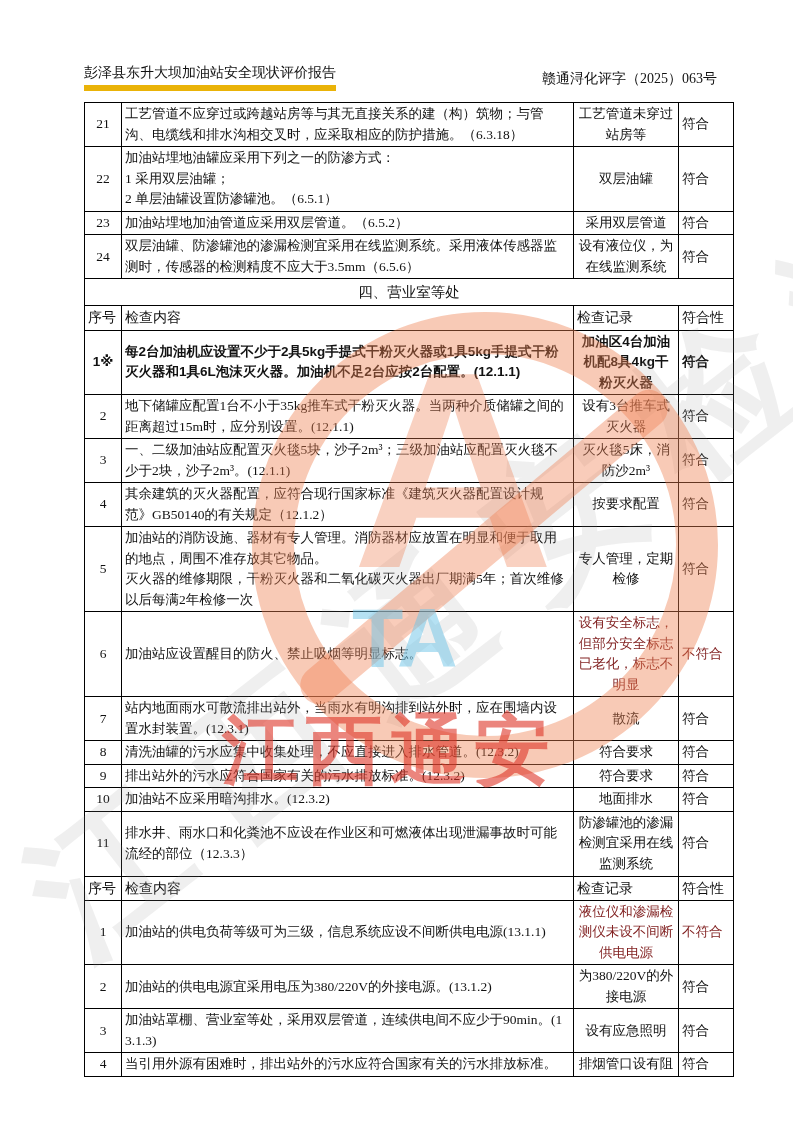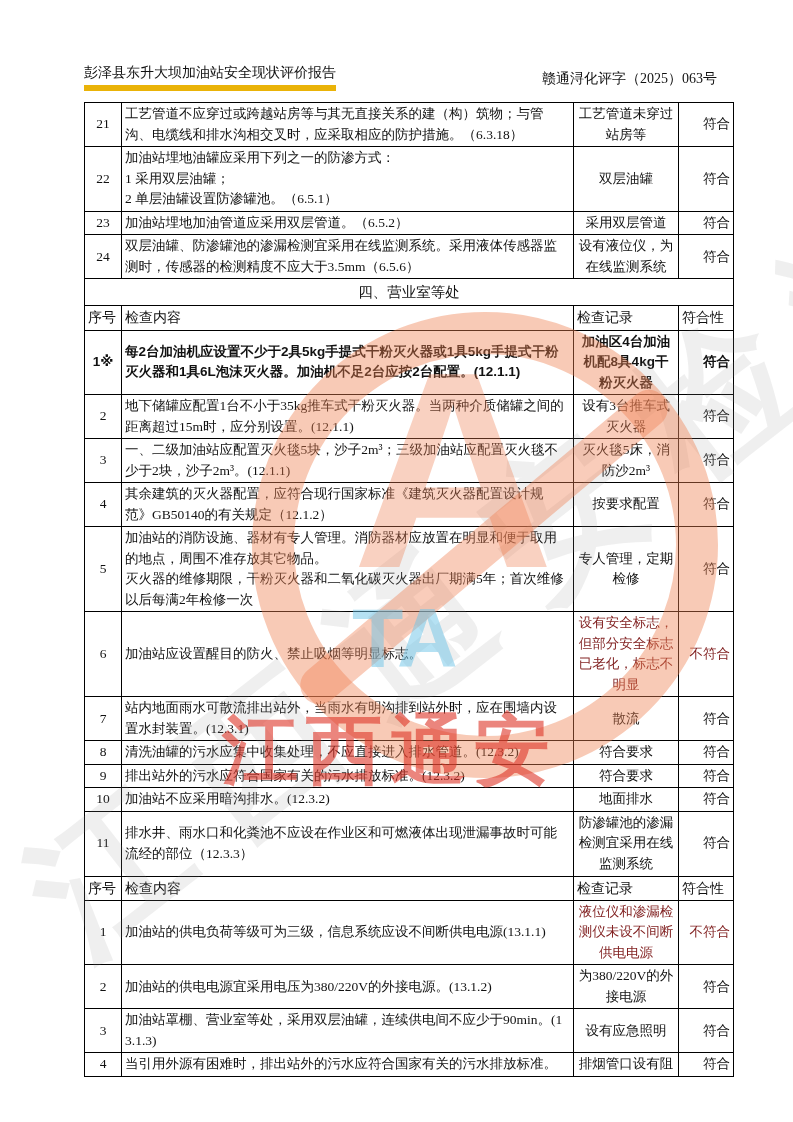--- a/index.html
+++ b/index.html
@@ -24,21 +24,21 @@
     border:1px solid #000;
     font-size:13.5px;font-weight:normal;
     padding:1px 3px;
     vertical-align:middle;
     line-height:1.52;
     word-break:break-all;
   }
   td.c-no{width:30px;text-align:center;padding:1px 1px;}
   td.c-content{width:445px;text-align:left;white-space:pre-line;}
   td.c-record{width:98px;text-align:center;white-space:pre-line;}
-  td.c-result{width:48px;text-align:right;padding:1px 1px;}
+  td.c-result{width:48px;text-align:left;padding:1px 1px;}
   tr.sec-row td{text-align:center;font-size:14.5px;padding:2px 3px;}
   tr.head-row th{text-align:left;font-size:14px;padding:1px 3px;}
   tr.bold-row td{font-family:"Liberation Sans","DejaVu Sans",sans-serif;font-weight:bold;}
   .red{color:#7f1d1d;}
   .page-footer{position:absolute;left:0;top:1032px;width:100%;text-align:center;font-size:14px;}
   
   .wm{position:absolute;pointer-events:none;}
   .wm-gray{
     left:-10px;top:840px;z-index:4;
     font-size:150px;font-weight:bold;letter-spacing:42px;white-space:nowrap;
@@ -211,21 +211,21 @@
             <td class="c-result red">不符合</td>
           </tr>
           <tr>
             <td class="c-no">2</td>
             <td class="c-content">加油站的供电电源宜采用电压为380/220V的外接电源。(13.1.2)</td>
             <td class="c-record">为380/220V的外接电源</td>
             <td class="c-result">符合</td>
           </tr>
           <tr>
             <td class="c-no">3</td>
-            <td class="c-content">加油站罩棚、营业室等处，采用双层油罐，连续供电间不应少于90min。(13.1.3)</td>
+            <td class="c-content">加油站罩棚、营业室等处，采用双层管道，连续供电间不应少于90min。(13.1.3)</td>
             <td class="c-record">设有应急照明</td>
             <td class="c-result">符合</td>
           </tr>
           <tr>
             <td class="c-no">4</td>
             <td class="c-content">当引用外源有困难时，排出站外的污水应符合国家有关的污水排放标准。</td>
             <td class="c-record">排烟管口设有阻</td>
             <td class="c-result">符合</td>
           </tr>
         </tbody>

